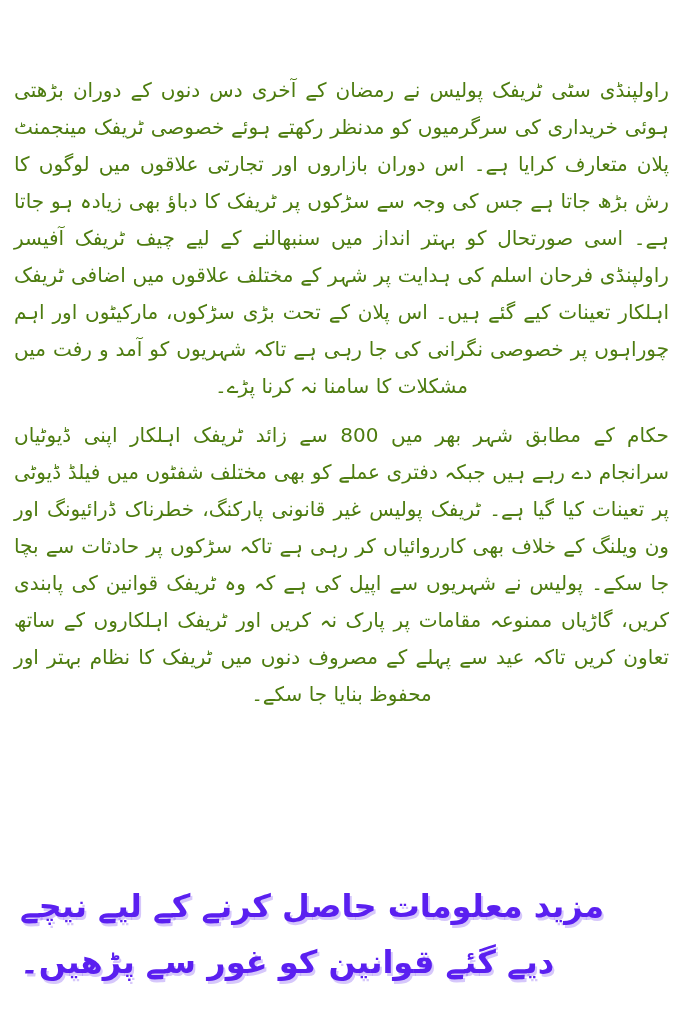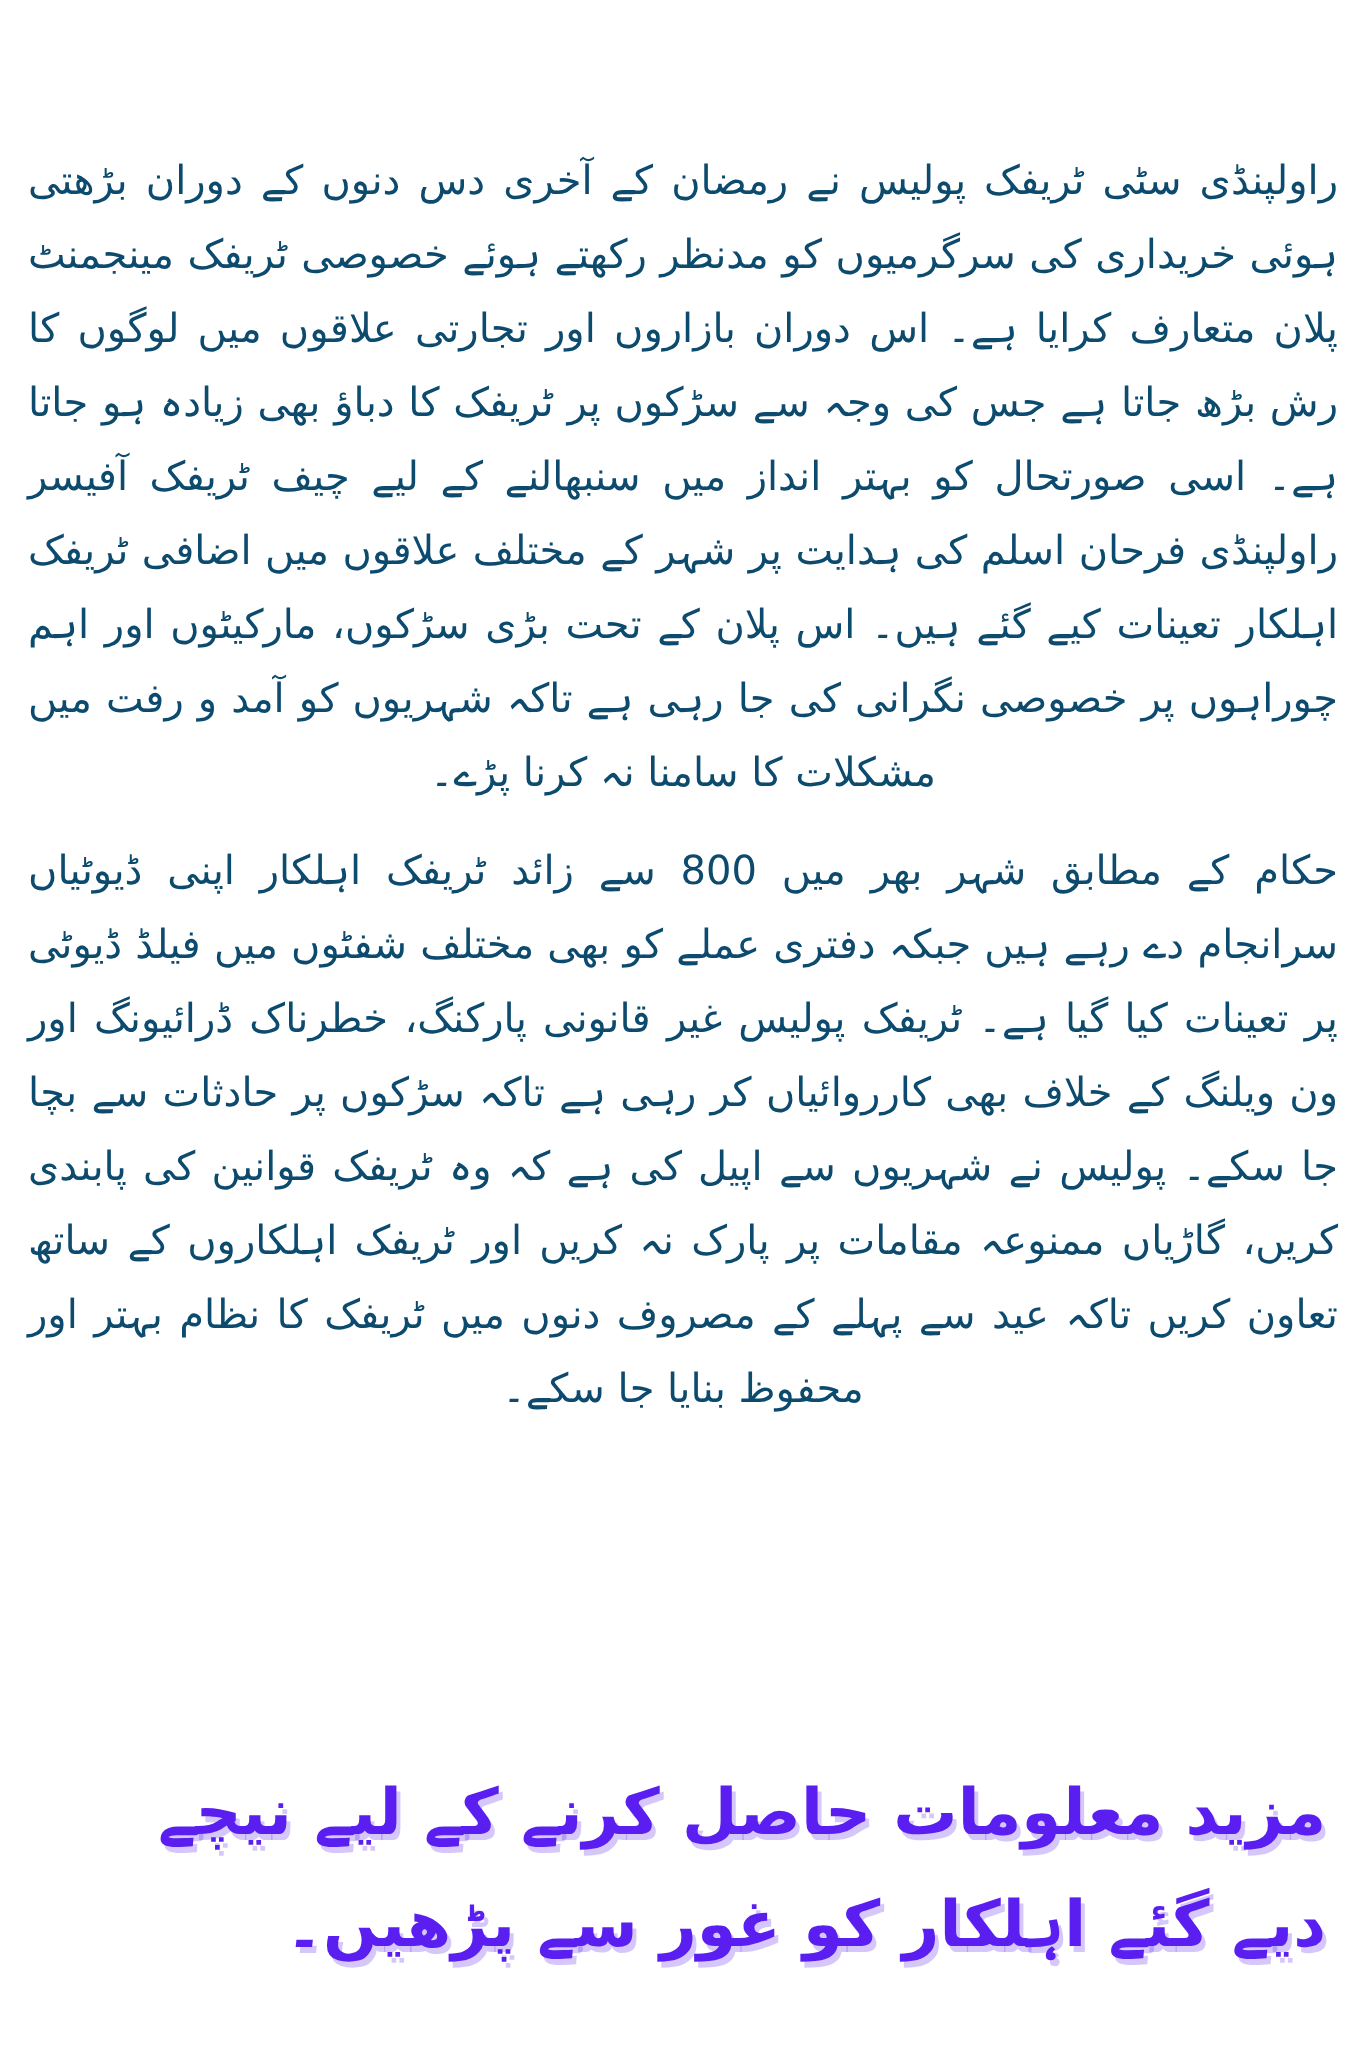--- a/index.html
+++ b/index.html
@@ -12,42 +12,42 @@
       height: 1024px;
       overflow: hidden;
       position: relative;
     }
     .article {
       position: absolute;
       top: 72px;
       left: 14px;
       width: 655px;
       direction: rtl;
-      color: #0c4a6e;
+      color: #4d7c0f;
       font-family: "DejaVu Sans", sans-serif;
     }
     .para {
       margin: 0;
       font-size: 20px;
       line-height: 37px;
       text-align: justify;
       text-align-last: center;
       font-weight: normal;
       letter-spacing: 0;
     }
     .para + .para {
       margin-top: 12px;
     }
     .cta {
       position: absolute;
       top: 878px;
       left: 20px;
       width: 643px;
       direction: rtl;
-      text-align: right;
+      text-align: left;
       font-family: "DejaVu Sans", sans-serif;
       font-weight: bold;
       font-size: 32px;
       line-height: 56px;
       color: #5a1ff0;
       text-shadow: 2px 3px 0 rgba(90, 31, 240, 0.25);
     }
     .cta span {
       display: block;
     }
@@ -55,14 +55,14 @@
 </head>
 <body>
 
 <div class="article">
   <p class="para">راولپنڈی سٹی ٹریفک پولیس نے رمضان کے آخری دس دنوں کے دوران بڑھتی ہوئی خریداری کی سرگرمیوں کو مدنظر رکھتے ہوئے خصوصی ٹریفک مینجمنٹ پلان متعارف کرایا ہے۔ اس دوران بازاروں اور تجارتی علاقوں میں لوگوں کا رش بڑھ جاتا ہے جس کی وجہ سے سڑکوں پر ٹریفک کا دباؤ بھی زیادہ ہو جاتا ہے۔ اسی صورتحال کو بہتر انداز میں سنبھالنے کے لیے چیف ٹریفک آفیسر راولپنڈی فرحان اسلم کی ہدایت پر شہر کے مختلف علاقوں میں اضافی ٹریفک اہلکار تعینات کیے گئے ہیں۔ اس پلان کے تحت بڑی سڑکوں، مارکیٹوں اور اہم چوراہوں پر خصوصی نگرانی کی جا رہی ہے تاکہ شہریوں کو آمد و رفت میں مشکلات کا سامنا نہ کرنا پڑے۔</p>
   <p class="para">حکام کے مطابق شہر بھر میں 800 سے زائد ٹریفک اہلکار اپنی ڈیوٹیاں سرانجام دے رہے ہیں جبکہ دفتری عملے کو بھی مختلف شفٹوں میں فیلڈ ڈیوٹی پر تعینات کیا گیا ہے۔ ٹریفک پولیس غیر قانونی پارکنگ، خطرناک ڈرائیونگ اور ون ویلنگ کے خلاف بھی کارروائیاں کر رہی ہے تاکہ سڑکوں پر حادثات سے بچا جا سکے۔ پولیس نے شہریوں سے اپیل کی ہے کہ وہ ٹریفک قوانین کی پابندی کریں، گاڑیاں ممنوعہ مقامات پر پارک نہ کریں اور ٹریفک اہلکاروں کے ساتھ تعاون کریں تاکہ عید سے پہلے کے مصروف دنوں میں ٹریفک کا نظام بہتر اور محفوظ بنایا جا سکے۔</p>
 </div>
 
 <div class="cta">
   <span>مزید معلومات حاصل کرنے کے لیے نیچے</span>
-  <span>دیے گئے اہلکار کو غور سے پڑھیں۔</span>
+  <span>دیے گئے قوانین کو غور سے پڑھیں۔</span>
 </div>
 
 </body></html>

